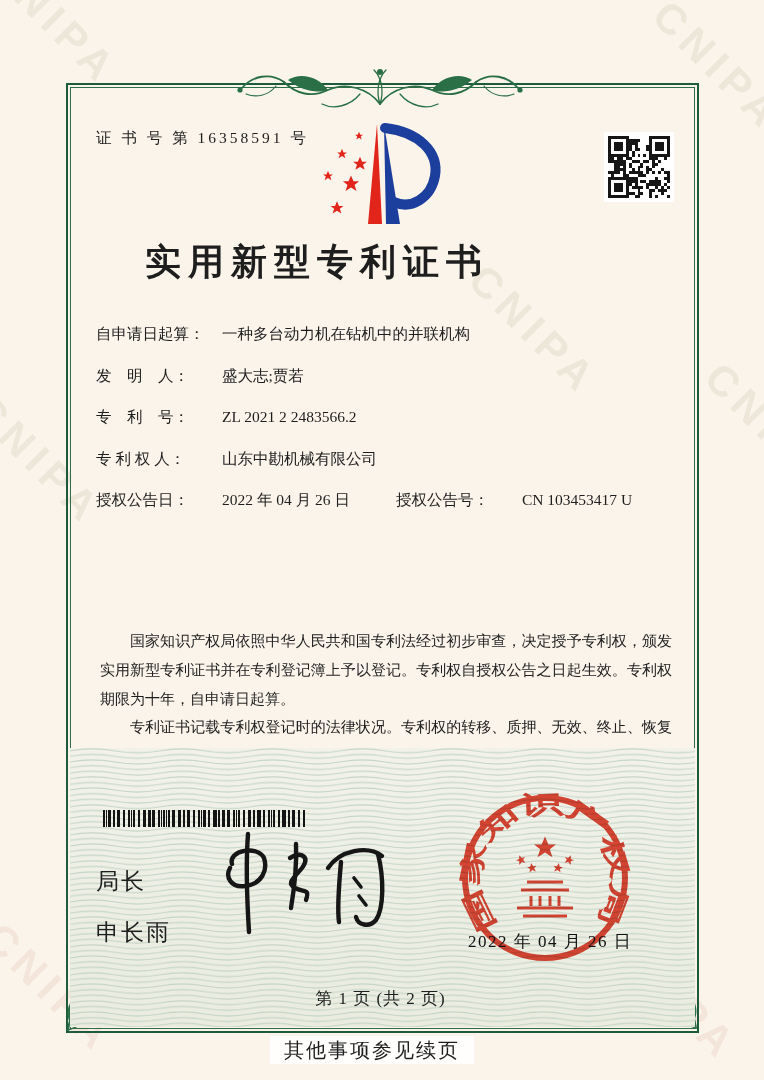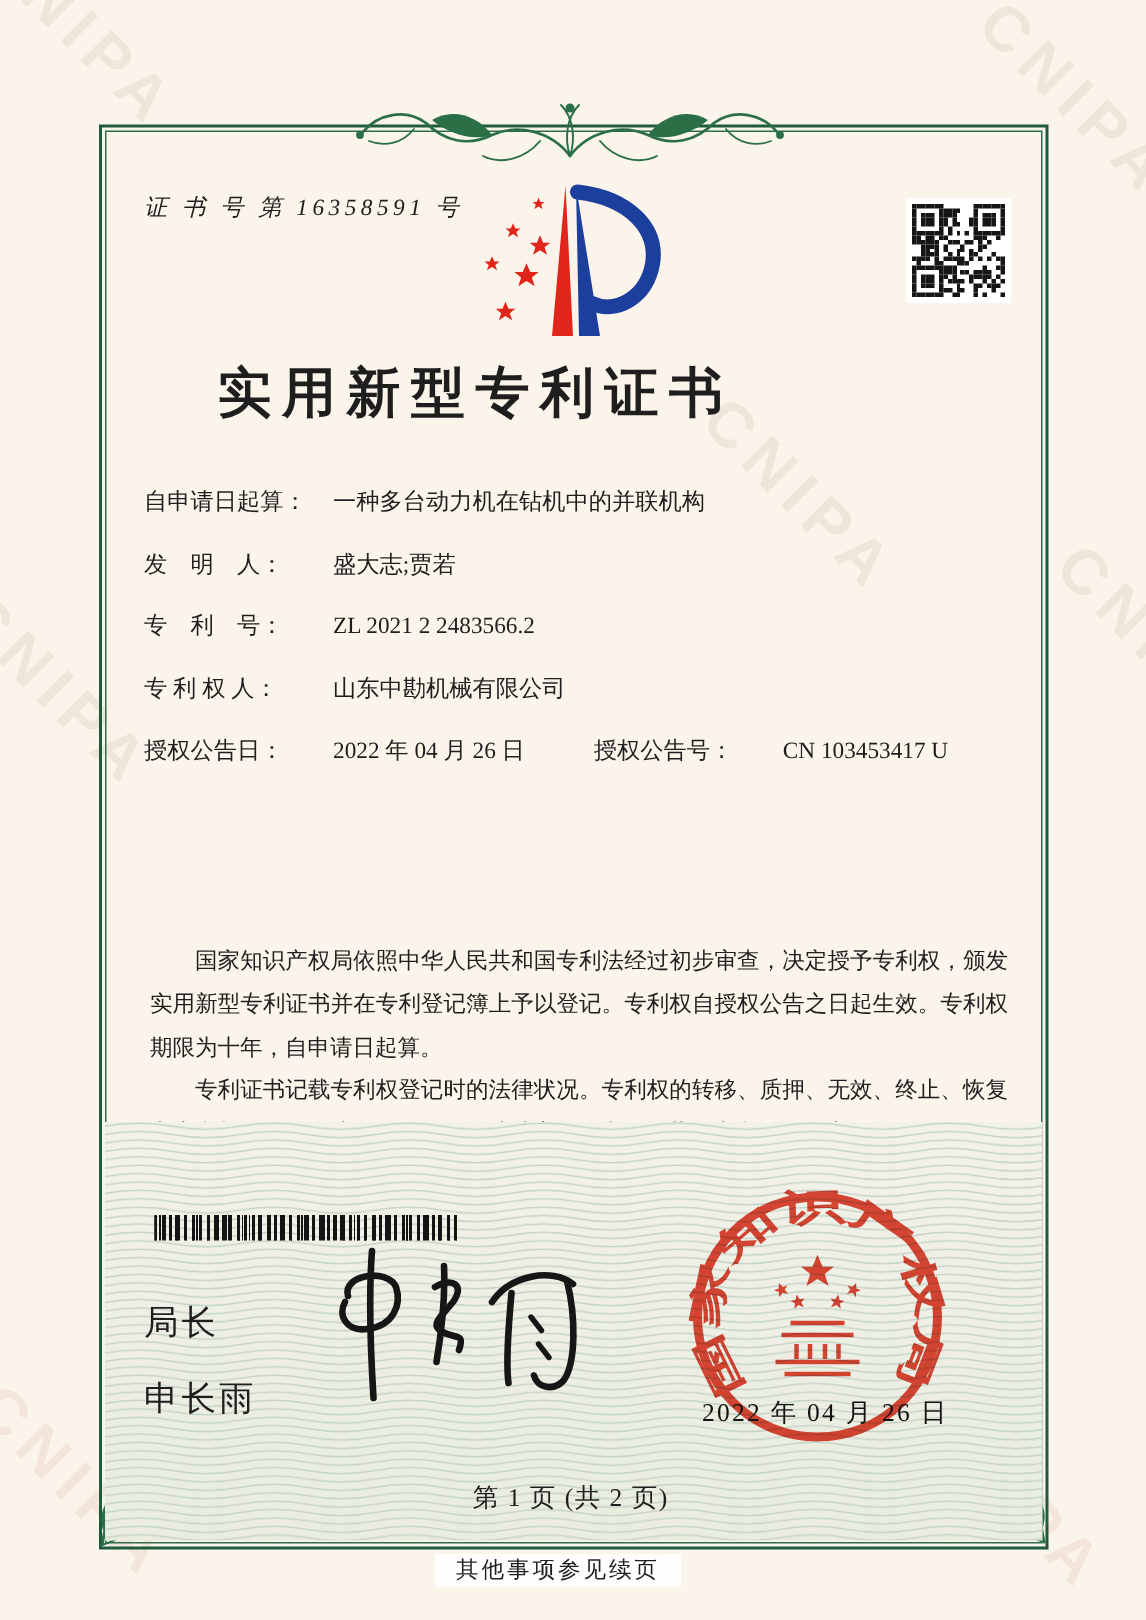--- a/index.html
+++ b/index.html
@@ -20,21 +20,21 @@
   .frame{
     position:absolute;left:66px;top:83px;width:629px;height:946px;
     border:2px solid #1e5b3c;
   }
   .frame-inner{
     position:absolute;left:2px;top:2px;right:2px;bottom:2px;
     border:1px solid #2e6d49;
   }
   .cert-no{
     position:absolute;left:96px;top:128px;
-    font-size:15.5px;letter-spacing:3px;font-style:italic;
+    font-size:15.5px;letter-spacing:3px;
   }
   .logo{position:absolute;left:308px;top:120px;}
   .qr{
     position:absolute;left:604px;top:132px;width:70px;height:70px;
     background:#fff;padding:4px;box-sizing:border-box;
   }
   .qr-grid{display:grid;grid-template-columns:repeat(21,1fr);width:62px;height:62px;}
   .qr-grid i{display:block;}
   .qr-grid i.b{background:#161616;}
   .title{
@@ -71,21 +71,21 @@
   .sig-script{position:absolute;left:208px;top:828px;}
   .seal{position:absolute;left:455px;top:788px;mix-blend-mode:multiply;opacity:.92;}
   .seal-date{
     position:absolute;left:468px;top:930px;font-size:17px;letter-spacing:1.5px;color:#111;
   }
   .page-no{
     position:absolute;left:66px;top:987px;width:629px;text-align:center;
     font-size:17px;letter-spacing:1px;
   }
   .footer-note{
-    position:absolute;left:0;top:1037px;width:744px;text-align:center;font-size:15px;
+    position:absolute;left:0;top:1037px;width:744px;text-align:center;font-size:20px;
   }
   .footer-note span{background:rgba(255,255,255,.9);padding:3px 14px;letter-spacing:2px;}
   .orn{position:absolute;}
 </style>
 </head>
 <body>
 
 <svg width="0" height="0" style="position:absolute">
   <defs>
     <path id="star5" d="M0,-10 L2.94,-3.09 L9.51,-3.09 L4.19,1.18 L6.47,8.09 L0,4 L-6.47,8.09 L-4.19,1.18 L-9.51,-3.09 L-2.94,-3.09 Z"></path>

